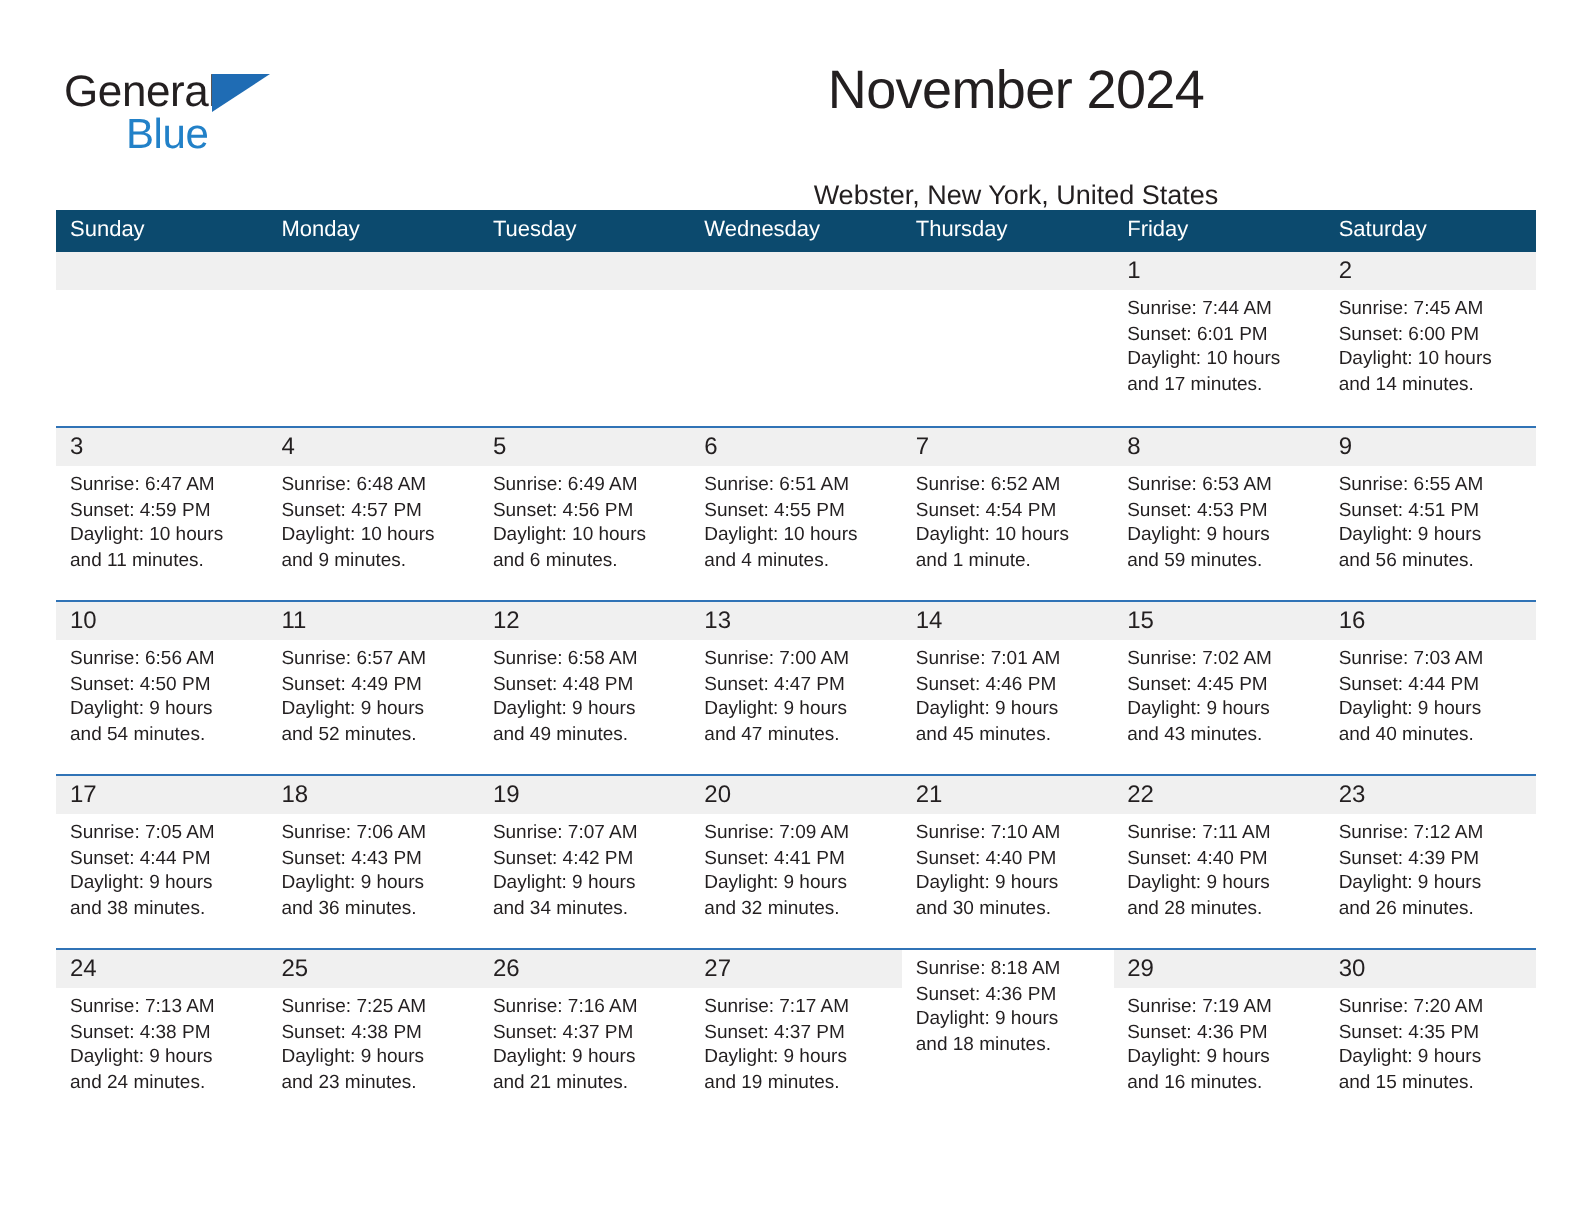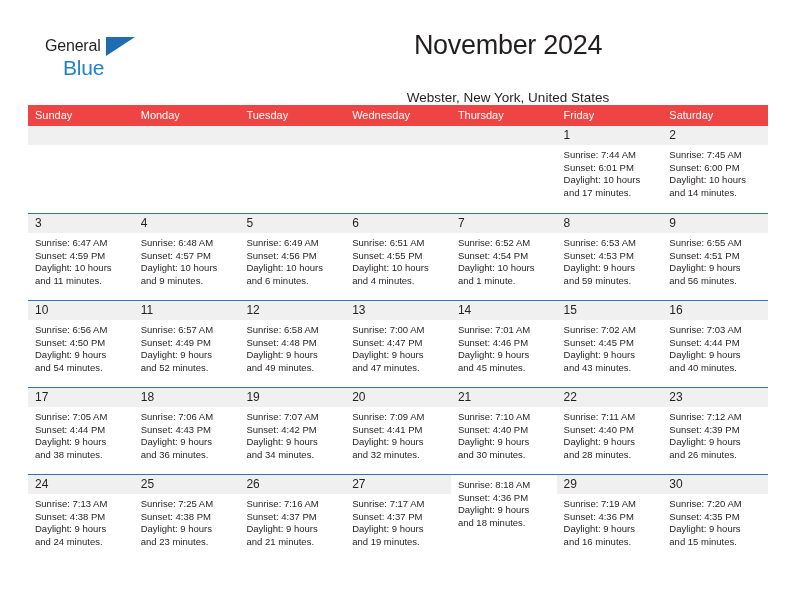--- a/index.html
+++ b/index.html
@@ -30,23 +30,23 @@
 
   .logo {
     position: absolute;
     left: 4px;
     top: 6px;
     width: 170px;
     height: 52px;
   }
   .logo-general {
     position: absolute;
-    left: 13px;
+    left: 0;
     top: 0;
-    font-size: 16px;
+    font-size: 22px;
     letter-spacing: -0.2px;
     color: #231f20;
     font-family: "Liberation Sans", sans-serif;
     line-height: 24px;
   }
   .logo-tri {
     position: absolute;
     left: 74px;
     top: 3px;
     width: 0;
@@ -88,21 +88,21 @@
   
   .calendar {
     position: absolute;
     left: 28px;
     top: 105px;
     width: 740px;
   }
 
   .weekday-row {
     display: flex;
-    background: #ef4444;
+    background: #0c4a6e;
     height: 21px;
   }
   .weekday {
     flex: 1 1 0;
     color: #ffffff;
     font-size: 11px;
     line-height: 21px;
     padding-left: 7px;
     white-space: nowrap;
     overflow: hidden;

